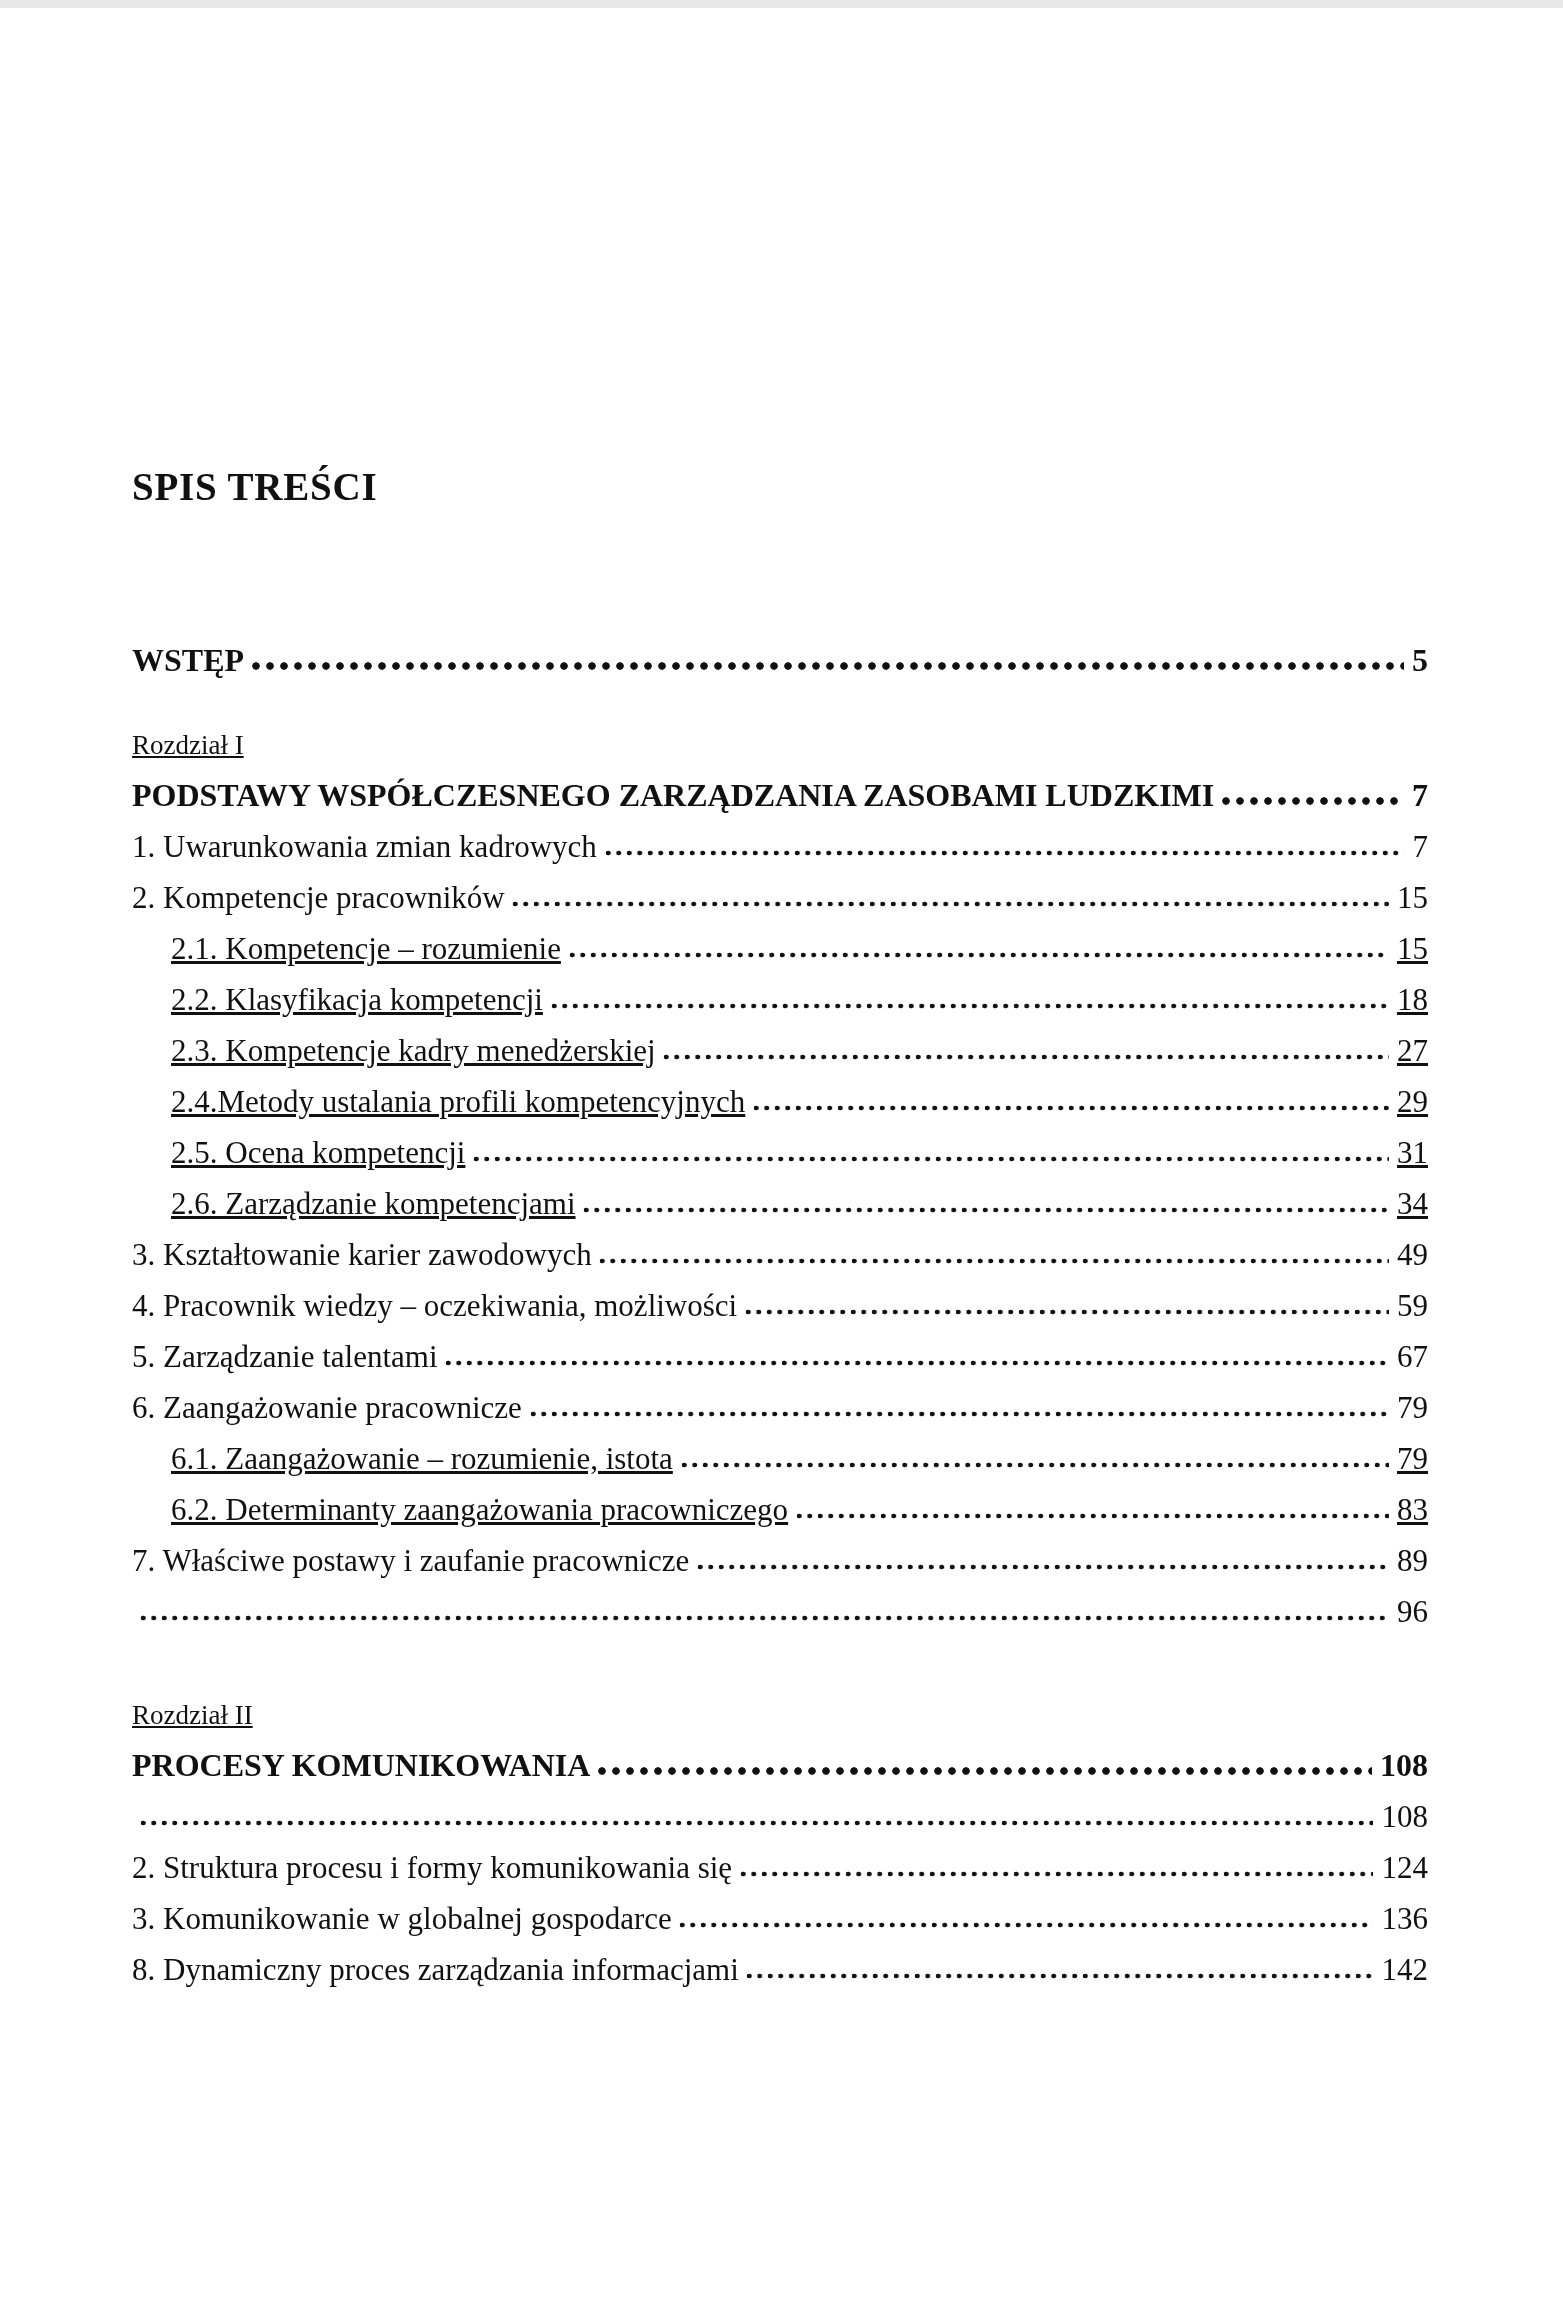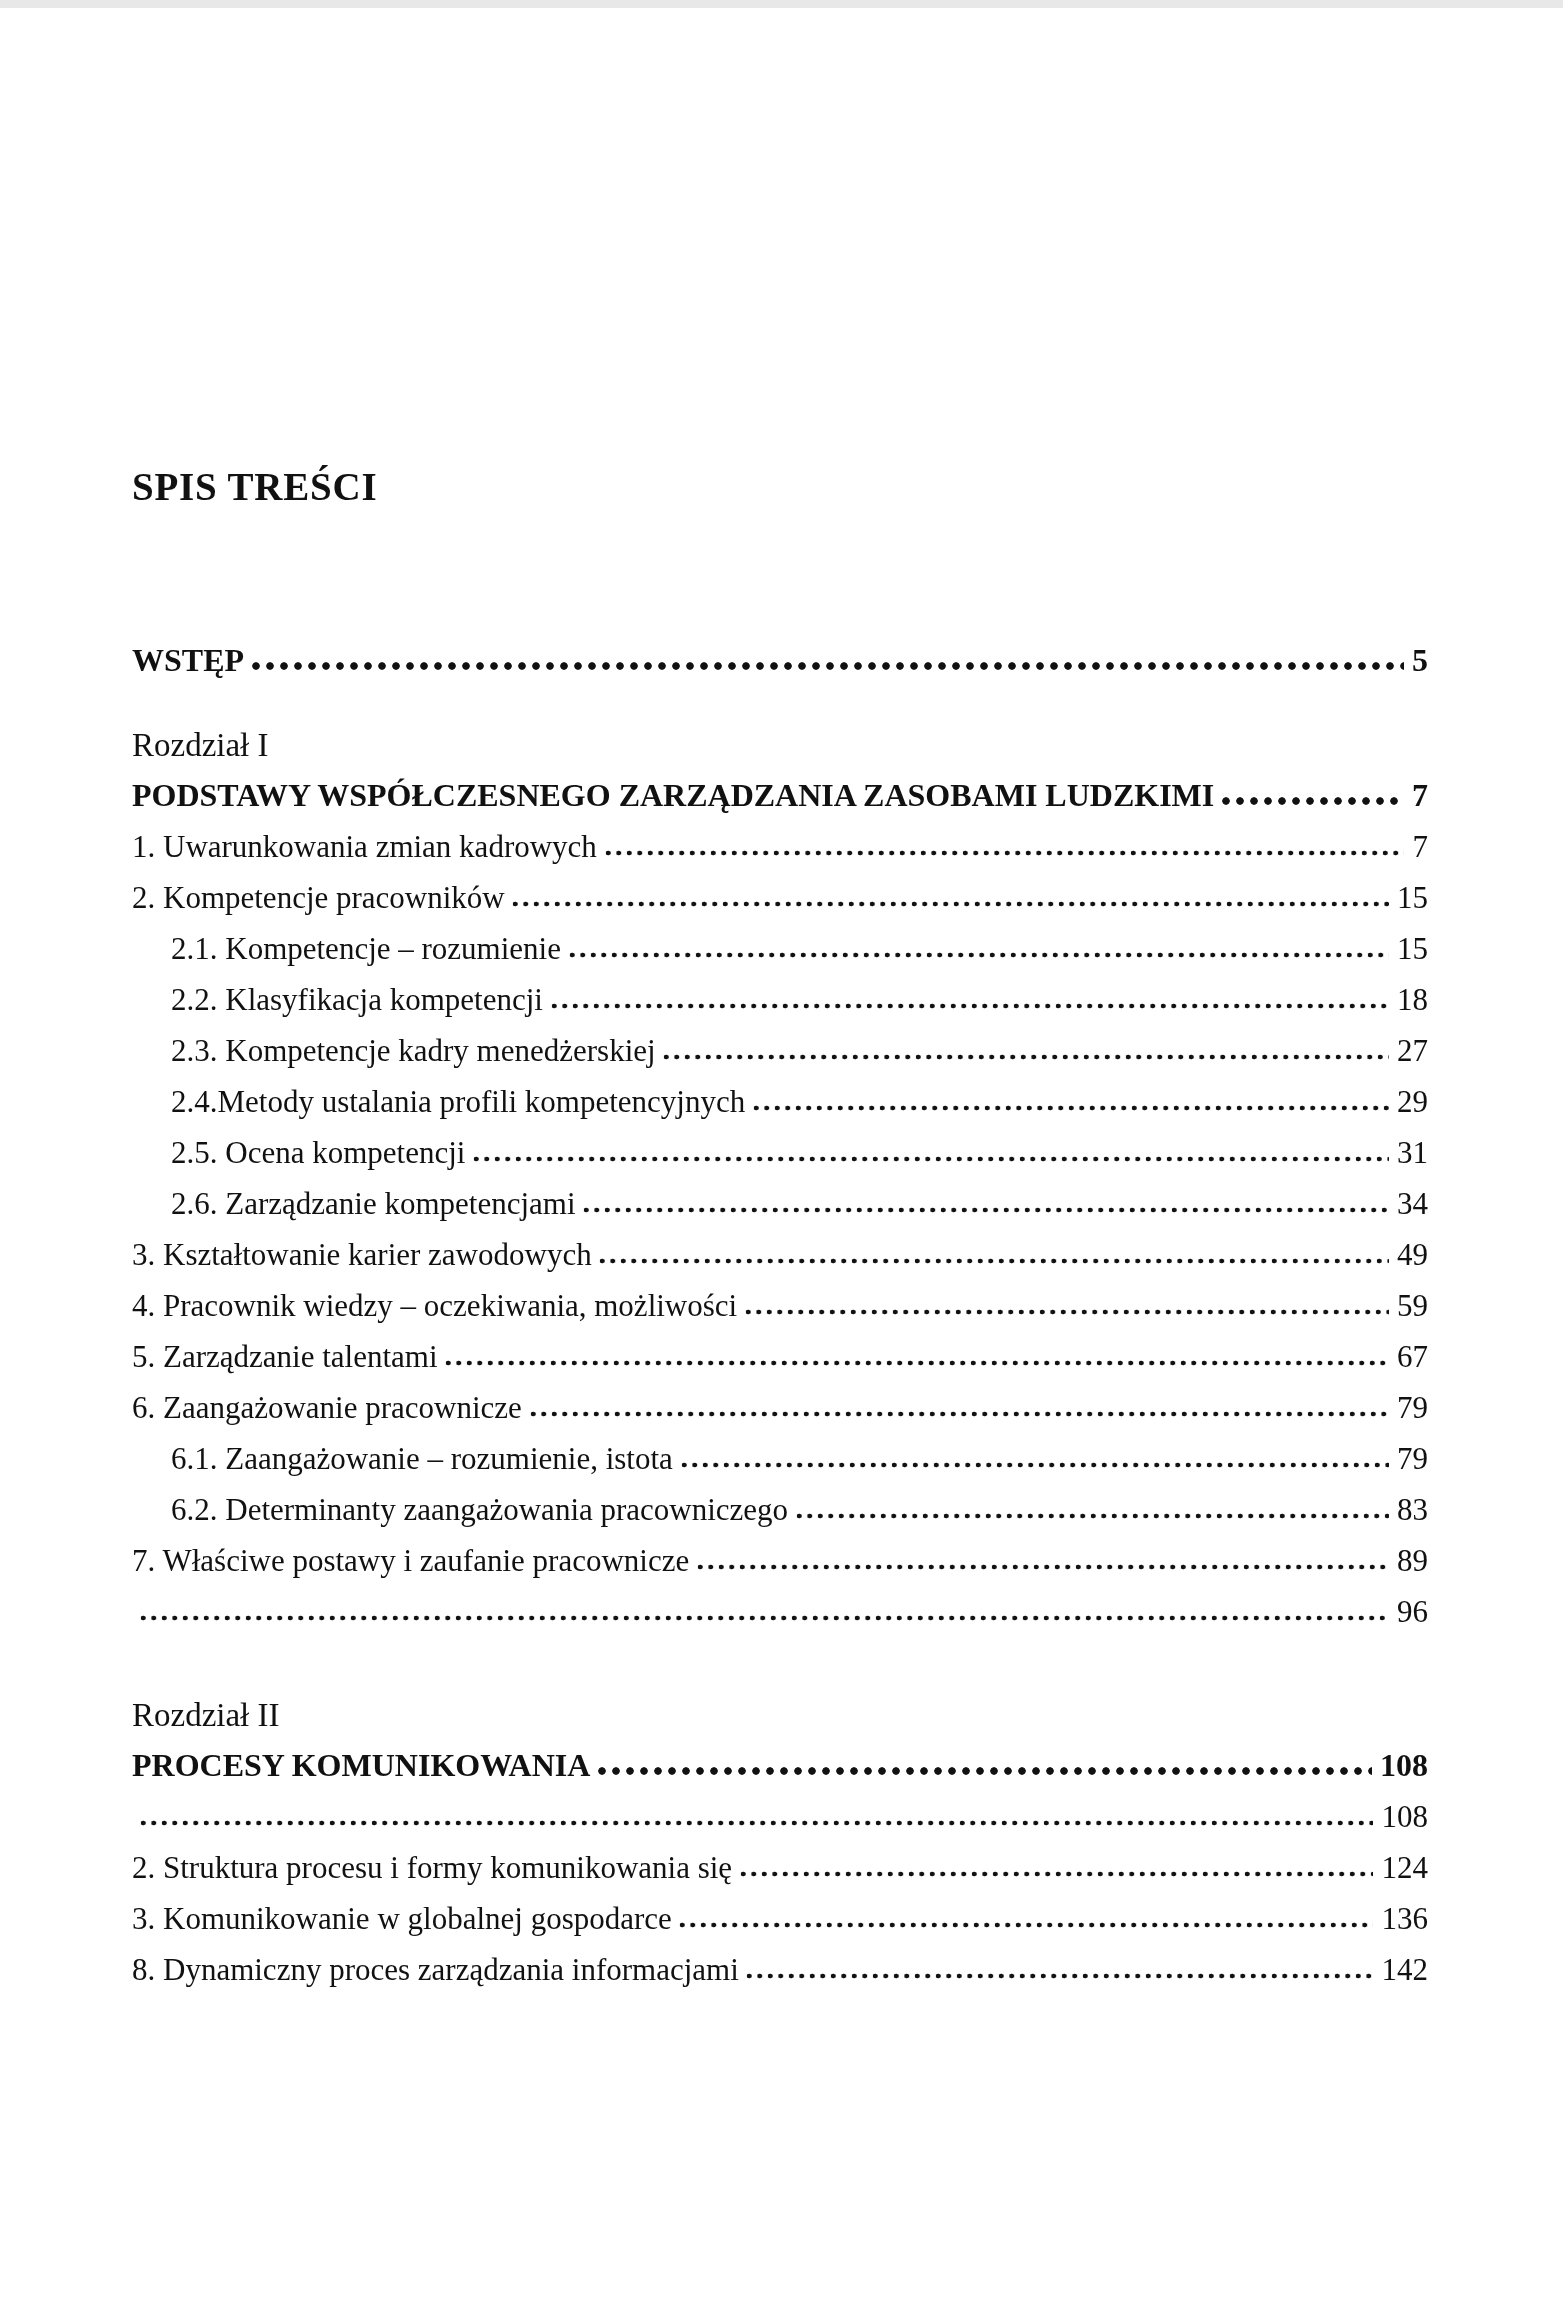--- a/index.html
+++ b/index.html
@@ -35,36 +35,38 @@
   }
   .chapter{
     margin-top:35px;
   }
   .chapter + .chapter{
     margin-top:54px;
   }
   .chapter-heading{
     height:49px;
     line-height:49px;
-    font-size:33px;
+    font-size:27px;
+    text-decoration:underline;
   }
   .toc-row{
     display:flex;
     align-items:baseline;
     height:51px;
     line-height:51px;
     font-size:31px;
     justify-content:flex-end;
   }
   .toc-row.bold{
     font-weight:bold;
     font-size:32px;
   }
   .toc-row.indent{
     padding-left:39px;
+    text-decoration:underline;
   }
   .toc-label{
     white-space:nowrap;
   }
   .dots{
     flex:1 1 auto;
     height:8.4px;
     margin:0 8.4px 0 6.7px;
     background-image:radial-gradient(circle at 4.2px 4.2px, var(--ink) 2.2px, rgba(0,0,0,0) 2.8px);
     background-size:10.5px 8.4px;

